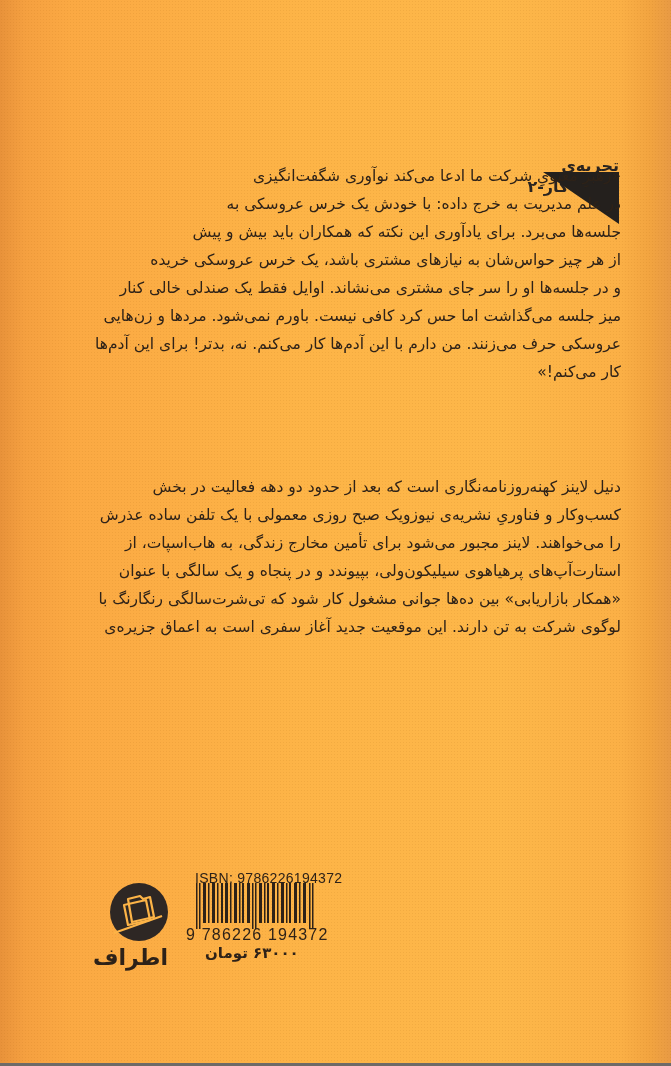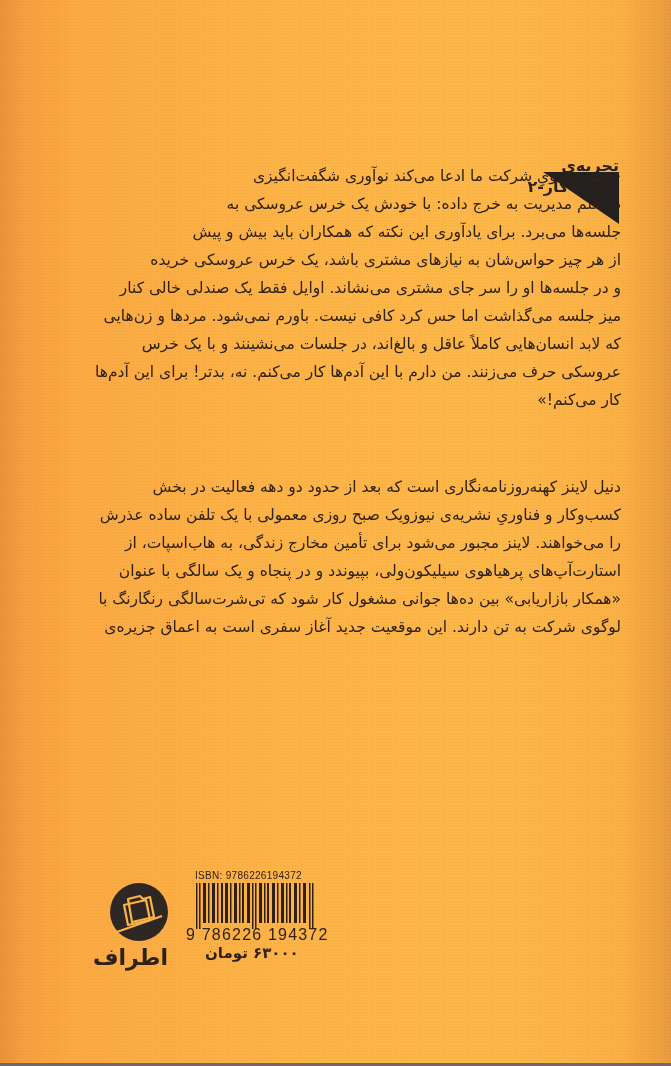--- a/index.html
+++ b/index.html
@@ -49,21 +49,21 @@
     width: 58px; height: 58px; border-radius: 50%;
     background: #2e2724;
   }
   .publisher-logo svg { position: absolute; left: 0; top: 0; }
   .publisher-name {
     position: absolute; left: 112px; top: 945px; width: 56px;
     text-align: center; direction: rtl; color: #2e2218; font-size: 22px; font-weight: bold;
   }
   .isbn-label {
     position: absolute; left: 195px; top: 870px;
-    color: #2e2218; font-family: "Liberation Sans", sans-serif; font-size: 10px; letter-spacing: 0.3px;
+    color: #2e2218; font-family: "Liberation Sans", sans-serif; font-size: 14px; letter-spacing: 0.3px;
   }
   .barcode {
     position: absolute; left: 196px; top: 883px; width: 118px; height: 46px;
   }
   .barcode-digits {
     position: absolute; left: 186px; top: 926px;
     color: #2e2218; font-family: "Liberation Sans", sans-serif; font-size: 16px; letter-spacing: 1.2px;
   }
   .price {
     position: absolute; left: 205px; top: 944px;
@@ -81,21 +81,20 @@
   </div>
   <div class="triangle"></div>
 
   <div class="quote">
     <span class="line first">«رهبرِ معنویِ شرکت ما ادعا می‌کند نوآوری شگفت‌انگیزی</span>
     <span class="line shortw">در علم مدیریت به خرج داده: با خودش یک خرس عروسکی به</span>
     <span class="line">جلسه‌ها می‌برد. برای یادآوری این نکته که همکاران باید بیش و پیش</span>
     <span class="line">از هر چیز حواس‌شان به نیازهای مشتری باشد، یک خرس عروسکی خریده</span>
     <span class="line">و در جلسه‌ها او را سر جای مشتری می‌نشاند. اوایل فقط یک صندلی خالی کنار</span>
     <span class="line">میز جلسه می‌گذاشت اما حس کرد کافی نیست. باورم نمی‌شود. مردها و زن‌هایی</span>
-    <span class="line">که لابد انسان‌هایی کاملاً عاقل و بالغ‌اند، در جلسات می‌نشینند و با یک خرس</span>
     <span class="line">عروسکی حرف می‌زنند. من دارم با این آدم‌ها کار می‌کنم. نه، بدتر! برای این آدم‌ها</span>
     <span class="line">کار می‌کنم!»</span>
   </div>
 
   <div class="desc">
     <span class="line">دنیل لاینز کهنه‌روزنامه‌نگاری است که بعد از حدود دو دهه فعالیت در بخش</span>
     <span class="line">کسب‌وکار و فناوریِ نشریه‌ی نیوزویک صبح روزی معمولی با یک تلفن ساده عذرش</span>
     <span class="line">را می‌خواهند. لاینز مجبور می‌شود برای تأمین مخارج زندگی، به هاب‌اسپات، از</span>
     <span class="line">استارت‌آپ‌های پرهیاهوی سیلیکون‌ولی، بپیوندد و در پنجاه و یک سالگی با عنوان</span>
     <span class="line">«همکار بازاریابی» بین ده‌ها جوانی مشغول کار شود که تی‌شرت‌سالگی رنگارنگ با</span>

